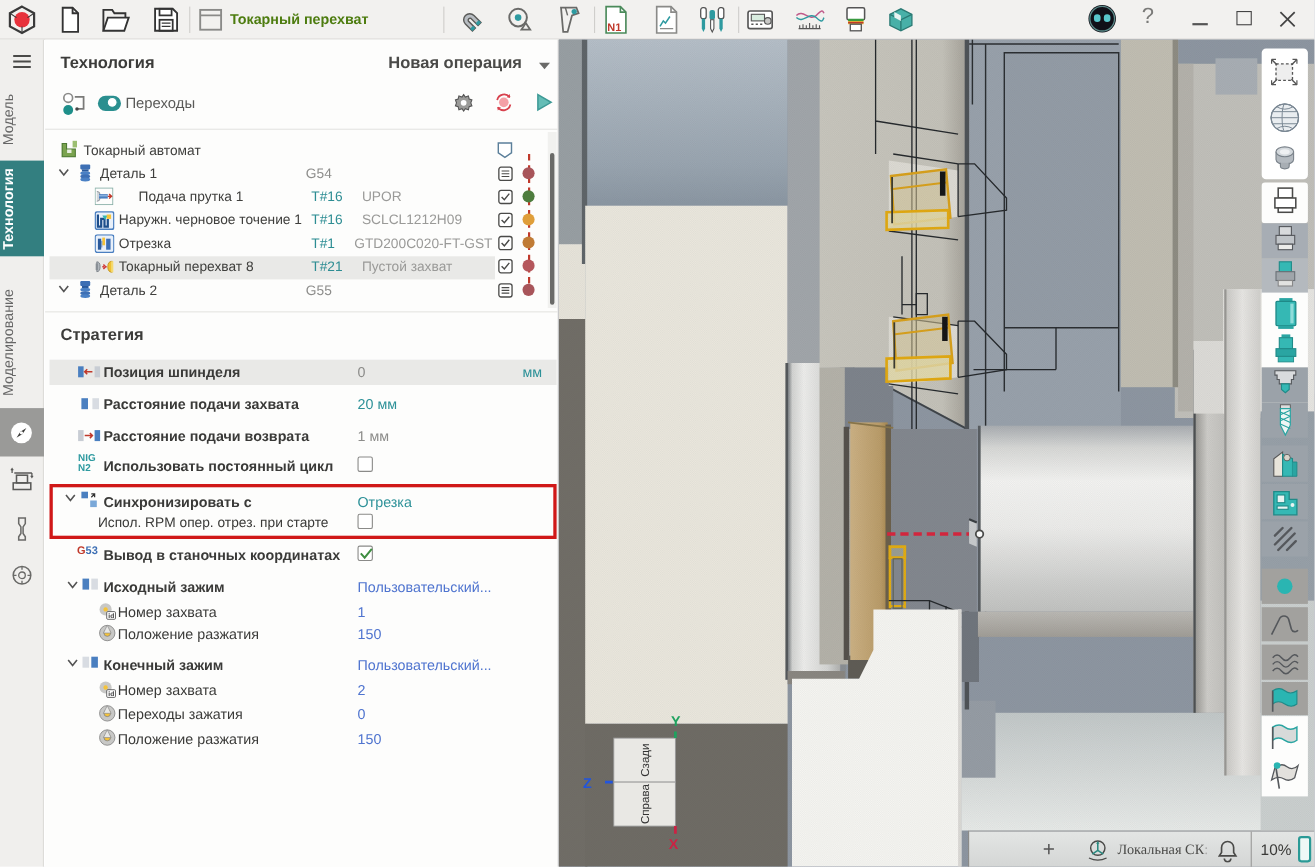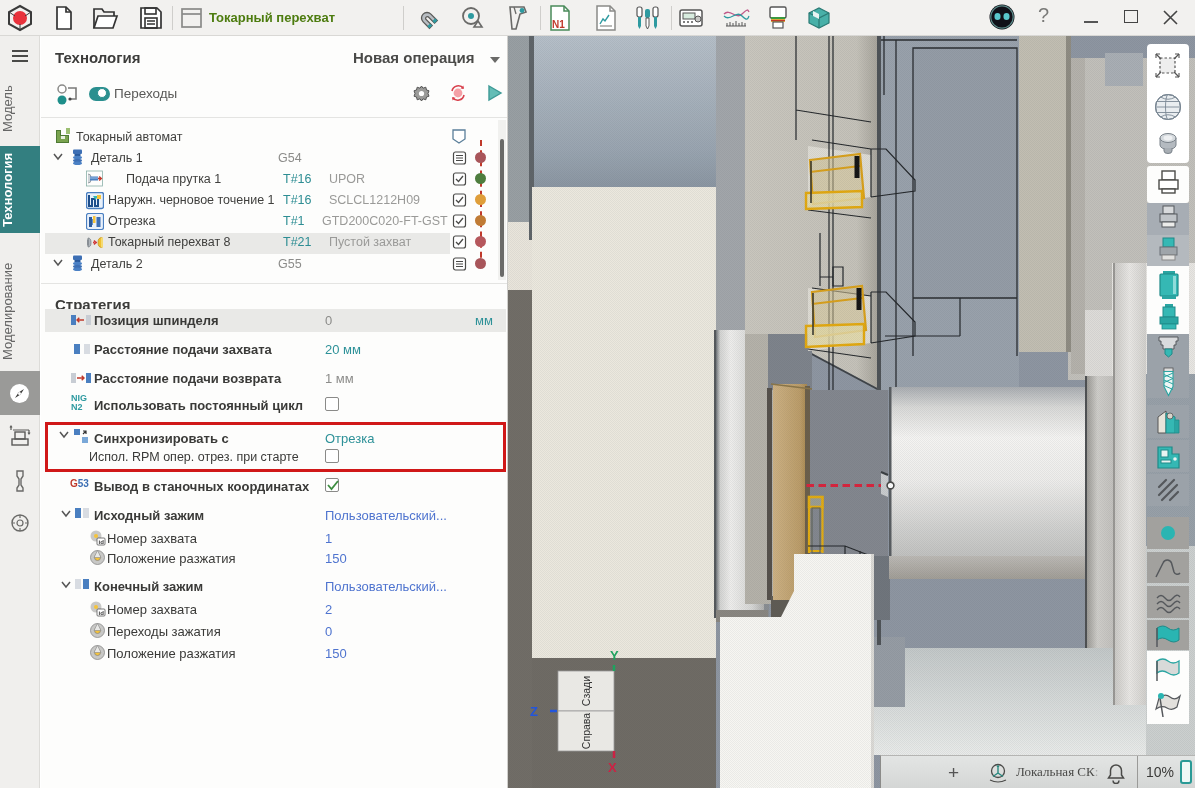--- a/index.html
+++ b/index.html
@@ -333,21 +333,21 @@
           <rect x="1.5" y="2" width="12" height="12" rx="2" fill="#fff" stroke="#4a4a48" stroke-width="1.2"></rect>
           <path d="M4 5.5 h7 M4 8 h7 M4 10.5 h7" stroke="#4a4a48" stroke-width="1"></path>
         </svg>
       <div class="abs" style="left:434px;top:132px;width:11px;height:11px;border-radius:6px;background:#a8555a;"></div>
 
       <div class="abs" style="left:457px;top:-6px;width:8px;height:160px;background:#f1f1ef;"></div>
       <div class="abs" style="left:459px;top:13px;width:4px;height:138px;background:#6a6a68;border-radius:2px;"></div>
     </div>
 
     <div class="abs hdr" style="left:14px;top:260px;">Стратегия</div>
-    <div id="strat" class="abs" style="left:0;top:273px;width:468px;height:400px;">
+    <div id="strat" class="abs" style="left:0;top:291px;width:468px;height:400px;">
 
       <div class="abs" style="left:4px;top:0;width:461px;height:23px;background:#e9e9e7;"></div>
       <svg class="abs" style="left:29px;top:3px" width="22" height="16" viewBox="0 0 22 16">
         <rect x="1" y="3" width="5" height="10" fill="#4a7fc0"></rect>
           <rect x="16" y="3" width="5" height="10" fill="#c8cdd4"></rect>
         <path d="M14 8 h-7 m2.3 -2.3 l-2.3 2.3 l2.3 2.3" stroke="#c0392b" stroke-width="1.4" fill="none"></path>
       </svg>
       <div class="abs slabel" style="left:53px;top:4px;">Позиция шпинделя</div>
       <div class="abs sval sgray" style="top:4px;">0</div>
       <div class="abs steal" style="left:434px;top:4px;font-size:13px;">мм</div>

